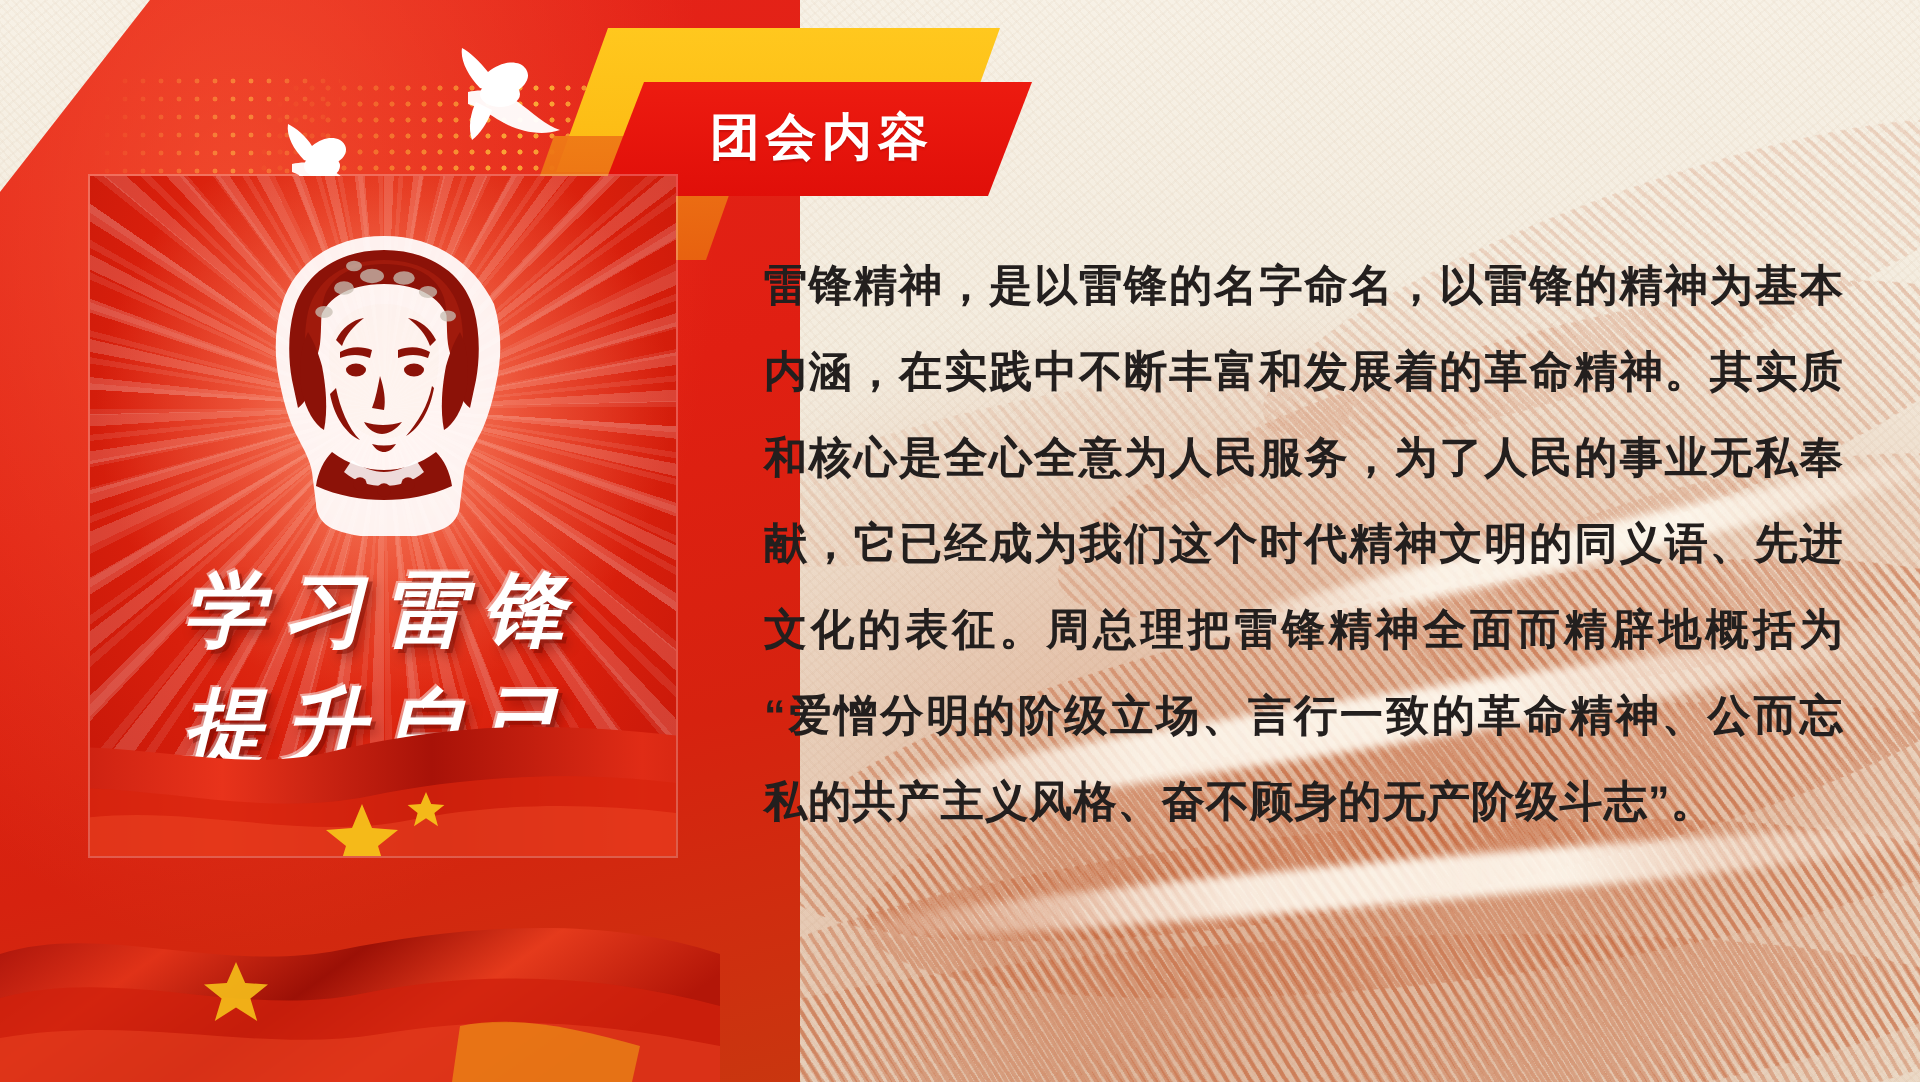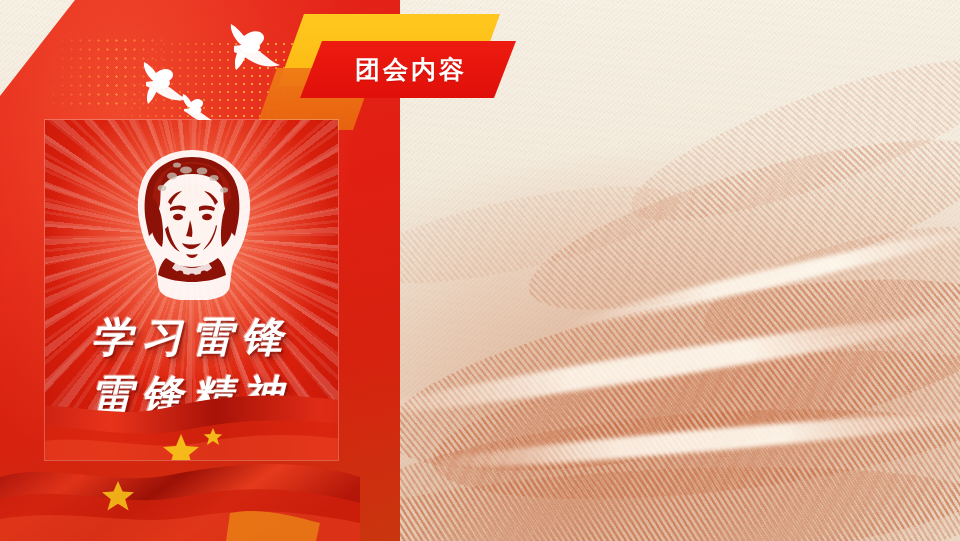--- a/index.html
+++ b/index.html
@@ -115,21 +115,21 @@
     font-weight:bold;
     letter-spacing:3px;
     line-height:1;
     margin-left:6px;
     text-shadow:0 1px 1px rgba(120,0,0,.25);
     white-space:nowrap;
   }
 
   
   .poster{
-    position:absolute;left:45px;top:120px;width:293px;height:340px;
+    position:absolute;left:45px;top:88px;width:293px;height:340px;
     overflow:hidden;
     box-shadow:0 0 0 1px rgba(255,255,255,.25);
     background:radial-gradient(ellipse at 50% 34%, #f05a3a 0%, #e42f16 34%, #d81f0c 62%, #c41608 100%);
   }
   .rays{
     position:absolute;left:50%;top:34%;width:760px;height:760px;
     transform:translate(-50%,-50%);
     background:repeating-conic-gradient(from 0deg,
       rgba(255,255,255,.17) 0deg 2.4deg,
       rgba(255,255,255,0) 2.4deg 7.2deg);
@@ -329,21 +329,21 @@
             <circle cx="70" cy="128" r="3.4"></circle>
             <circle cx="82" cy="131" r="3.4"></circle>
             <circle cx="94" cy="128" r="3.4"></circle>
           </g>
         </g>
       </svg>
     </div>
 
     <div class="calli">
       <div class="calli-line">学习雷锋</div>
-      <div class="calli-line">雷锋精神</div>
+      <div class="calli-line">提升自己</div>
       <div class="calli-line">学习雷锋</div>
     </div>
 
     <div class="poster-footer">
       <div class="wm-left">
         <span class="wm-logo">昵图网</span>
         <span class="wm-url">www.nipic.com</span>
       </div>
       <span class="wm-right">By:314368266  No.20130924095525057392</span>
     </div>
@@ -384,14 +384,17 @@
       <path d="M0 16c50-16 110 10 170-2S300-4 360 16v64H0z" fill="url(#fg2)"></path>
       <path d="M0 38c60-16 120 10 180-2s120-10 180 6v38H0z" fill="#cf210d" opacity=".8"></path>
       <path d="M0 58c70-12 130 8 190-2s110-6 170 6v18H0z" fill="#ee4a26" opacity=".45"></path>
       <g fill="#f5bf18" opacity=".9">
         <path d="M118 20l4.6 10.5 11.4.8-8.8 7 3.4 11.2-10.6-6.8-10.6 6.8 3.4-11.2-8.8-7 11.4-.8z"></path>
       </g>
       <path d="M230 52c30-6 60 2 90 10l-4 18H226z" fill="#f0a814" opacity=".55"></path>
     </svg>
   </div>
 
+  <div class="content">
+    <p>雷锋精神，是以雷锋的名字命名，以雷锋的精神为基本内涵，在实践中不断丰富和发展着的革命精神。其实质和核心是全心全意为人民服务，为了人民的事业无私奉献，它已经成为我们这个时代精神文明的同义语、先进文化的表征。周总理把雷锋精神全面而精辟地概括为“爱憎分明的阶级立场、言行一致的革命精神、公而忘私的共产主义风格、奋不顾身的无产阶级斗志”。</p>
+  </div>
 
 </div>
 
 </body></html>

